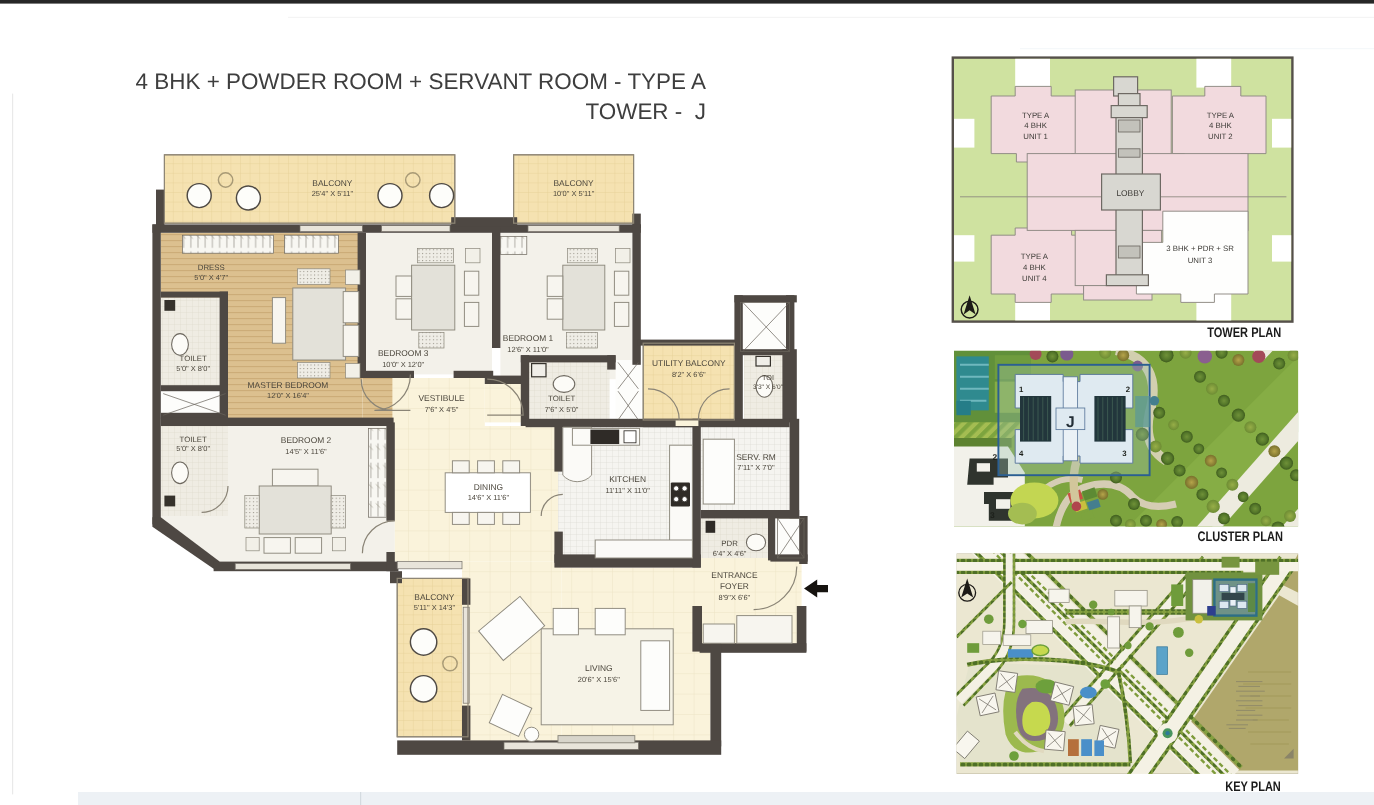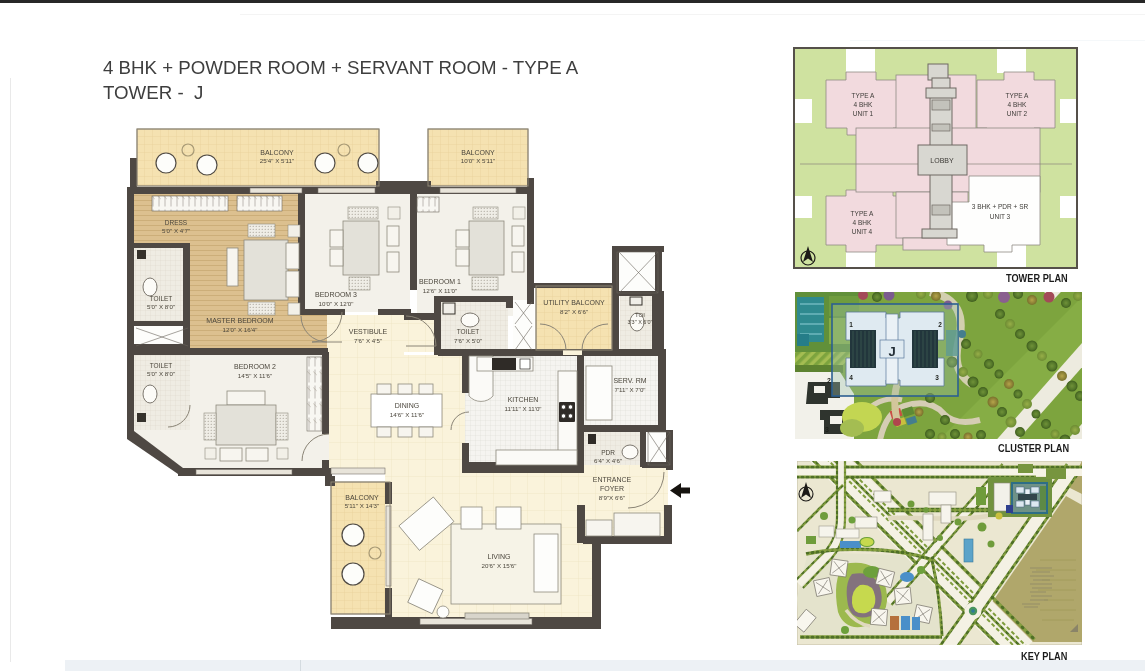--- a/index.html
+++ b/index.html
@@ -3,21 +3,21 @@
 <meta charset="utf-8">
 <style>
   html,body{margin:0;padding:0;}
   body{width:1145px;height:671px;background:#ffffff;position:relative;overflow:hidden;
        font-family:"Liberation Sans",sans-serif;}
   .abs{position:absolute;}
   #topbar{left:0;top:0;width:1145px;height:3px;background:#272727;}
   #leftline{left:10px;top:78px;width:1px;height:584px;background:#e9e9e9;}
   #hline1{left:240px;top:14px;width:905px;height:1px;background:#f4f4f4;}
   #hline2{left:850px;top:40px;width:295px;height:1px;background:#f5f8fa;}
-  #title{left:103px;top:55px;color:#3e3e3e;font-size:18.7px;line-height:25px;}
+  #title{left:113px;top:55px;color:#3e3e3e;font-size:18.7px;line-height:25px;text-align:right;}
   #botband{left:65px;top:660px;width:1080px;height:11px;background:#edf1f5;}
   #botline{left:300px;top:660px;width:1px;height:11px;background:#d4dbe0;}
   .plabel{color:#1b1b1b;font-size:11.5px;font-weight:bold;transform:scaleX(0.8);transform-origin:left top;white-space:nowrap;}
 </style>
 </head>
 <body>
 <div class="abs" id="topbar"></div>
 <div class="abs" id="leftline"></div>
 <div class="abs" id="hline1"></div>
 <div class="abs" id="hline2"></div>

